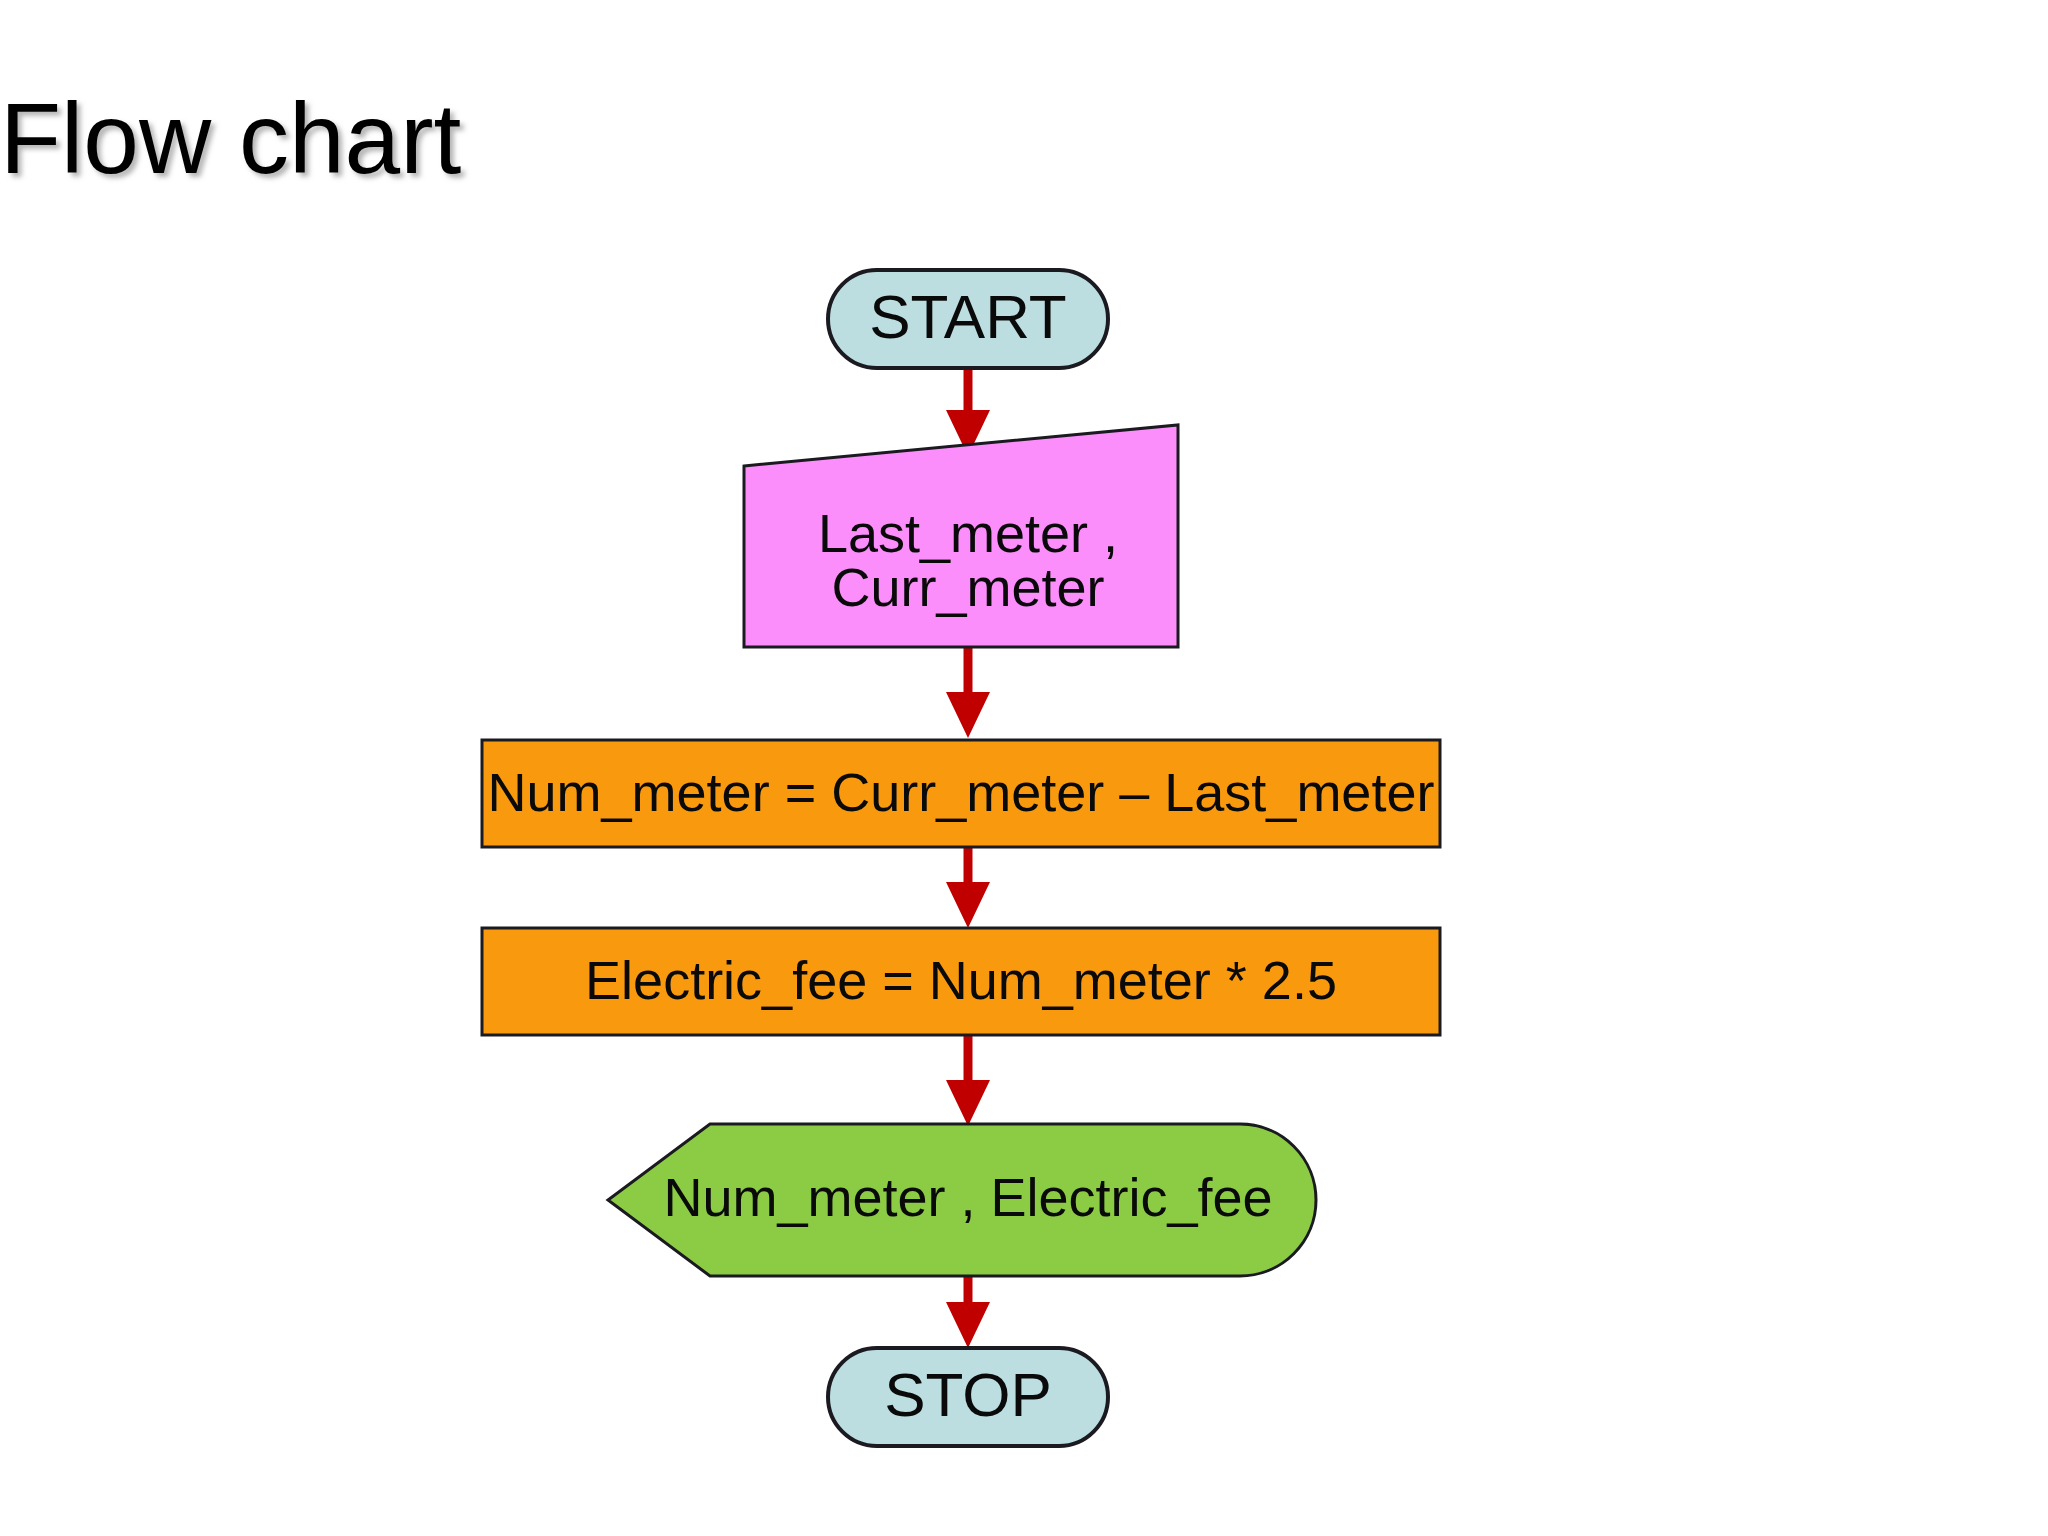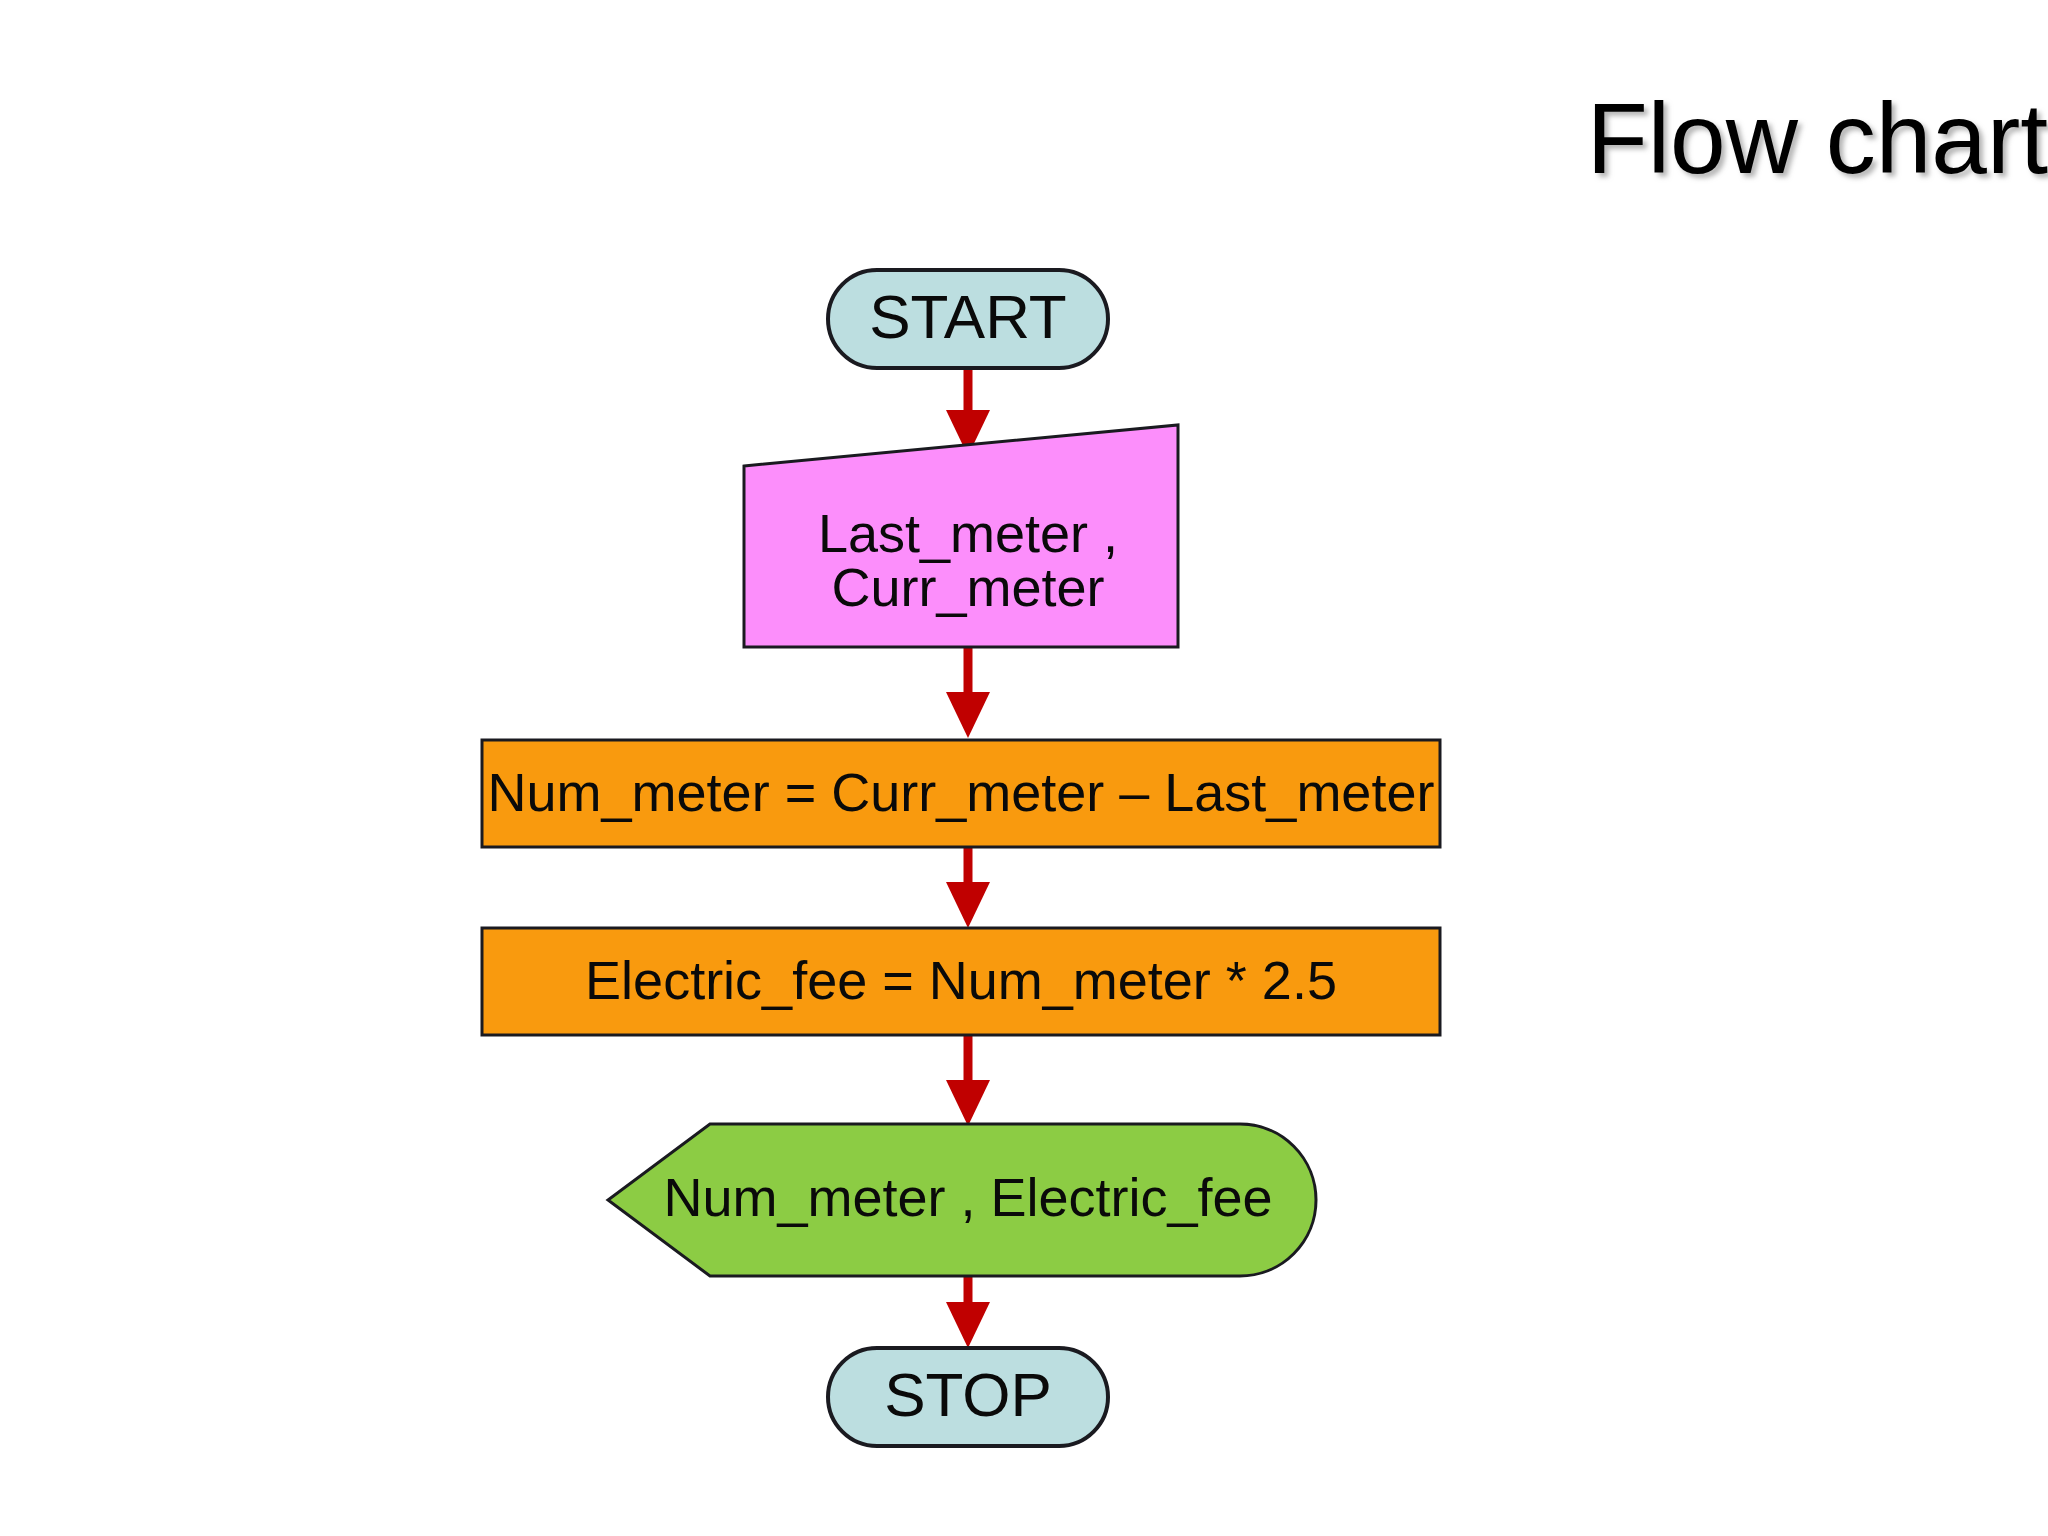--- a/index.html
+++ b/index.html
@@ -17,21 +17,21 @@
     height: 1536px;
     background: #ffffff;
     overflow: hidden;
   }
   
   #title {
     position: absolute;
     left: 0;
     top: 86px;
     width: 2048px;
-    text-align: right;
+    text-align: left;
     font-size: 100px;
     line-height: 1.05;
     color: #000000;
     font-weight: 400;
     letter-spacing: 0px;
     text-shadow: 4px 4px 5px rgba(120,120,120,0.55);
     white-space: nowrap;
   }
   
   #flow {

